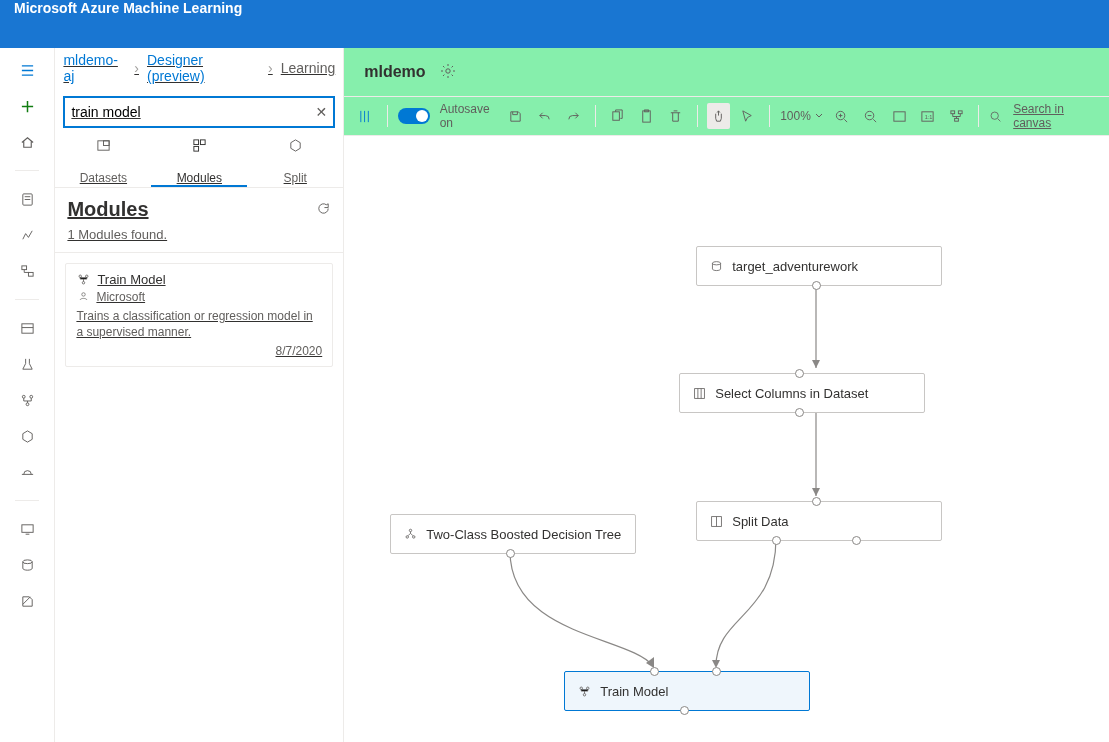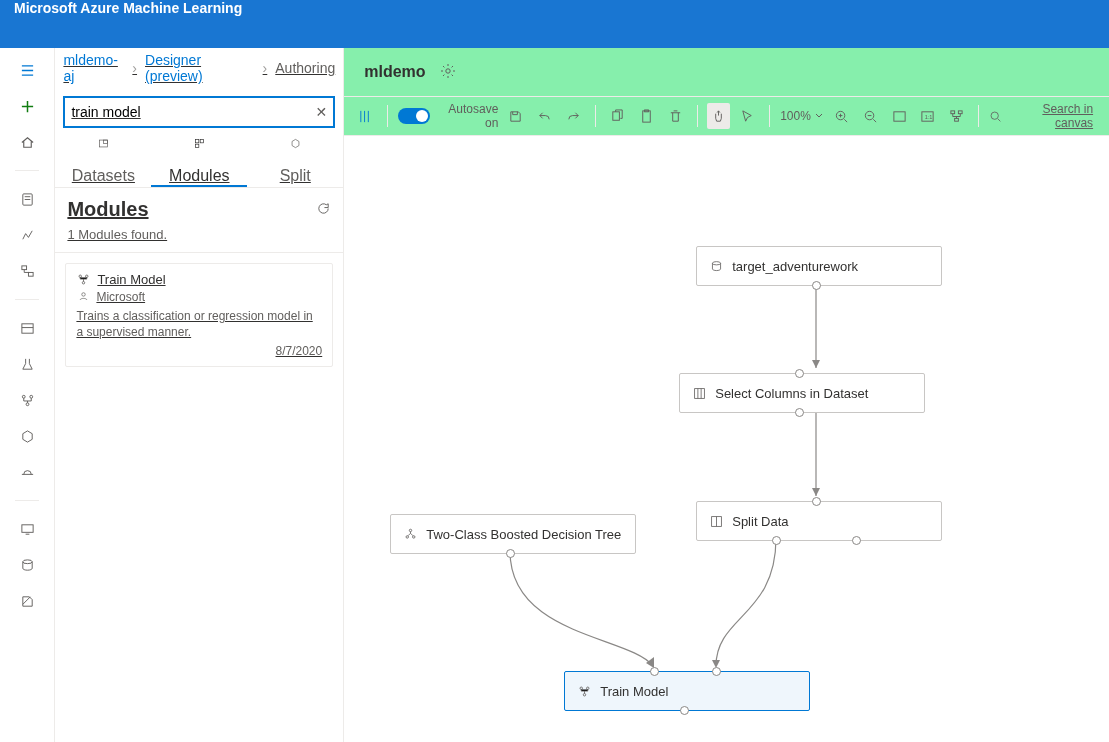--- a/index.html
+++ b/index.html
@@ -16,40 +16,40 @@
   .breadcrumb a { color: #0078d4; text-decoration: none; cursor: pointer; }
   .breadcrumb .sep { color: #a19f9d; }
   .breadcrumb .current { color: #605e5c; }
 
   .search-wrap { padding: 8px 8px 0 8px; }
   .search-box { position: relative; border: 2px solid #0078d4; height: 32px; display: flex; align-items: center; padding: 0 28px 0 6px; }
   .search-box input { border: none; outline: none; width: 100%; font-size: 14px; }
   .search-box .clear { position: absolute; right: 6px; top: 50%; transform: translateY(-50%); cursor: pointer; color: #605e5c; font-size: 14px; }
 
   .asset-tabs { display: flex; border-bottom: 1px solid #edebe9; margin-top: 10px; height: 50px; }
-  .asset-tab { flex: 1; display: flex; flex-direction: column; align-items: center; justify-content: center; gap: 18px; cursor: pointer; font-size: 16px; color: #605e5c; border-bottom: 2px solid transparent; }
+  .asset-tab { flex: 1; display: flex; flex-direction: column; align-items: center; justify-content: center; gap: 18px; cursor: pointer; font-size: 12px; color: #605e5c; border-bottom: 2px solid transparent; }
   .asset-tab.active { color: #323130; border-bottom-color: #0078d4; }
 
   .section-head { display: flex; align-items: center; justify-content: space-between; padding: 10px 12px 4px; }
   .section-head h2 { font-size: 20px; font-weight: 600; }
   .refresh { color: #605e5c; cursor: pointer; }
   .found-count { padding: 2px 12px 10px; color: #605e5c; font-size: 13px; border-bottom: 1px solid #edebe9; }
 
   .card { border: 1px solid #edebe9; border-radius: 2px; margin: 10px; padding: 8px 10px; background: #fff; }
   .card .title { display: flex; align-items: center; gap: 6px; font-weight: 400; font-size: 13px; color: #323130; }
   .card .author { display: flex; align-items: center; gap: 5px; color: #605e5c; font-size: 12px; margin-top: 2px; }
   .card .desc { color: #605e5c; font-size: 12px; margin-top: 4px; line-height: 1.35; }
   .card .date { color: #605e5c; font-size: 12px; text-align: right; margin-top: 4px; }
 
   .canvas-area { flex: 1; display: flex; flex-direction: column; background: #86efac; position: relative; }
   .canvas-header { height: 48px; display: flex; align-items: center; padding: 0 20px; gap: 14px; }
   .canvas-title { font-size: 16px; font-weight: 700; }
   .gear { color: #605e5c; cursor: pointer; }
 
-  .toolbar { height: 40px; border-top: 1px solid #edebe9; border-bottom: 1px solid #edebe9; display: flex; align-items: center; padding: 0 10px; gap: 6px; color: #605e5c; font-size: 12px; text-align: right; }
+  .toolbar { height: 40px; border-top: 1px solid #edebe9; border-bottom: 1px solid #edebe9; display: flex; align-items: center; padding: 0 10px; gap: 6px; color: #605e5c; font-size: 12px; }
   .tb-btn { width: 26px; height: 26px; display: flex; align-items: center; justify-content: center; cursor: pointer; border-radius: 2px; }
   .tb-btn.active { background: #edebe9; }
   .tb-sep { width: 1px; height: 22px; background: #edebe9; margin: 0 4px; }
   .toggle { width: 36px; height: 16px; background: #0078d4; border-radius: 10px; position: relative; cursor: pointer; }
   .toggle .knob { position: absolute; right: 2px; top: 2px; width: 12px; height: 12px; background: #fff; border-radius: 50%; }
   .zoom { display: flex; align-items: center; gap: 3px; cursor: pointer; }
   .search-canvas { display: flex; align-items: center; gap: 11px; cursor: pointer; margin-left: auto; margin-right: 6px; text-decoration: underline; }
 
   .canvas { flex: 1; position: relative; overflow: hidden; background: #fff; }
   .node { position: absolute; width: 246px; min-height: 40px; background: #fff; border: 1px solid #c8c6c4; border-radius: 2px; padding: 10px 12px; display: flex; align-items: center; gap: 8px; font-size: 13px; }
@@ -155,21 +155,21 @@
         </svg>
       </div>
   </div>
 
   <div class="panel">
     <div class="breadcrumb">
       <a>mldemo-aj</a>
       <span class="sep">›</span>
       <a>Designer (preview)</a>
       <span class="sep">›</span>
-      <span class="current">Authoring</span>
+      <span class="current">Learning</span>
     </div>
 
     <div class="search-wrap">
       <div class="search-box">
         <input value="train model" style="">
         <span class="clear">✕</span>
       </div>
     </div>
 
     <div class="asset-tabs">

